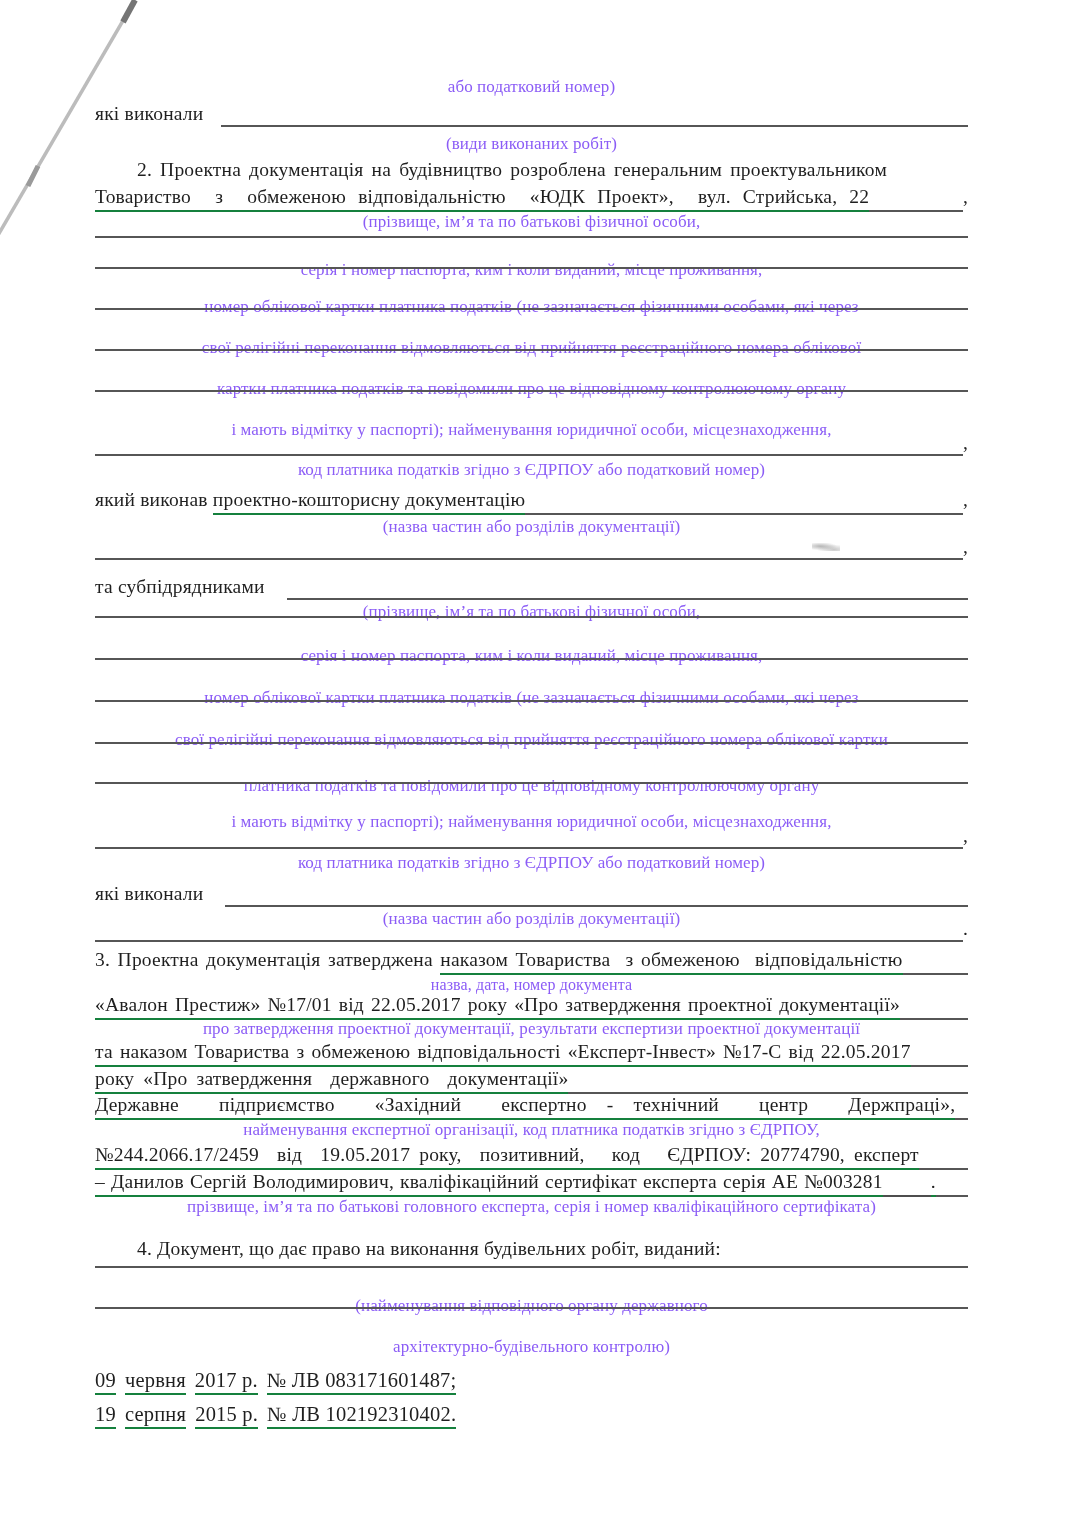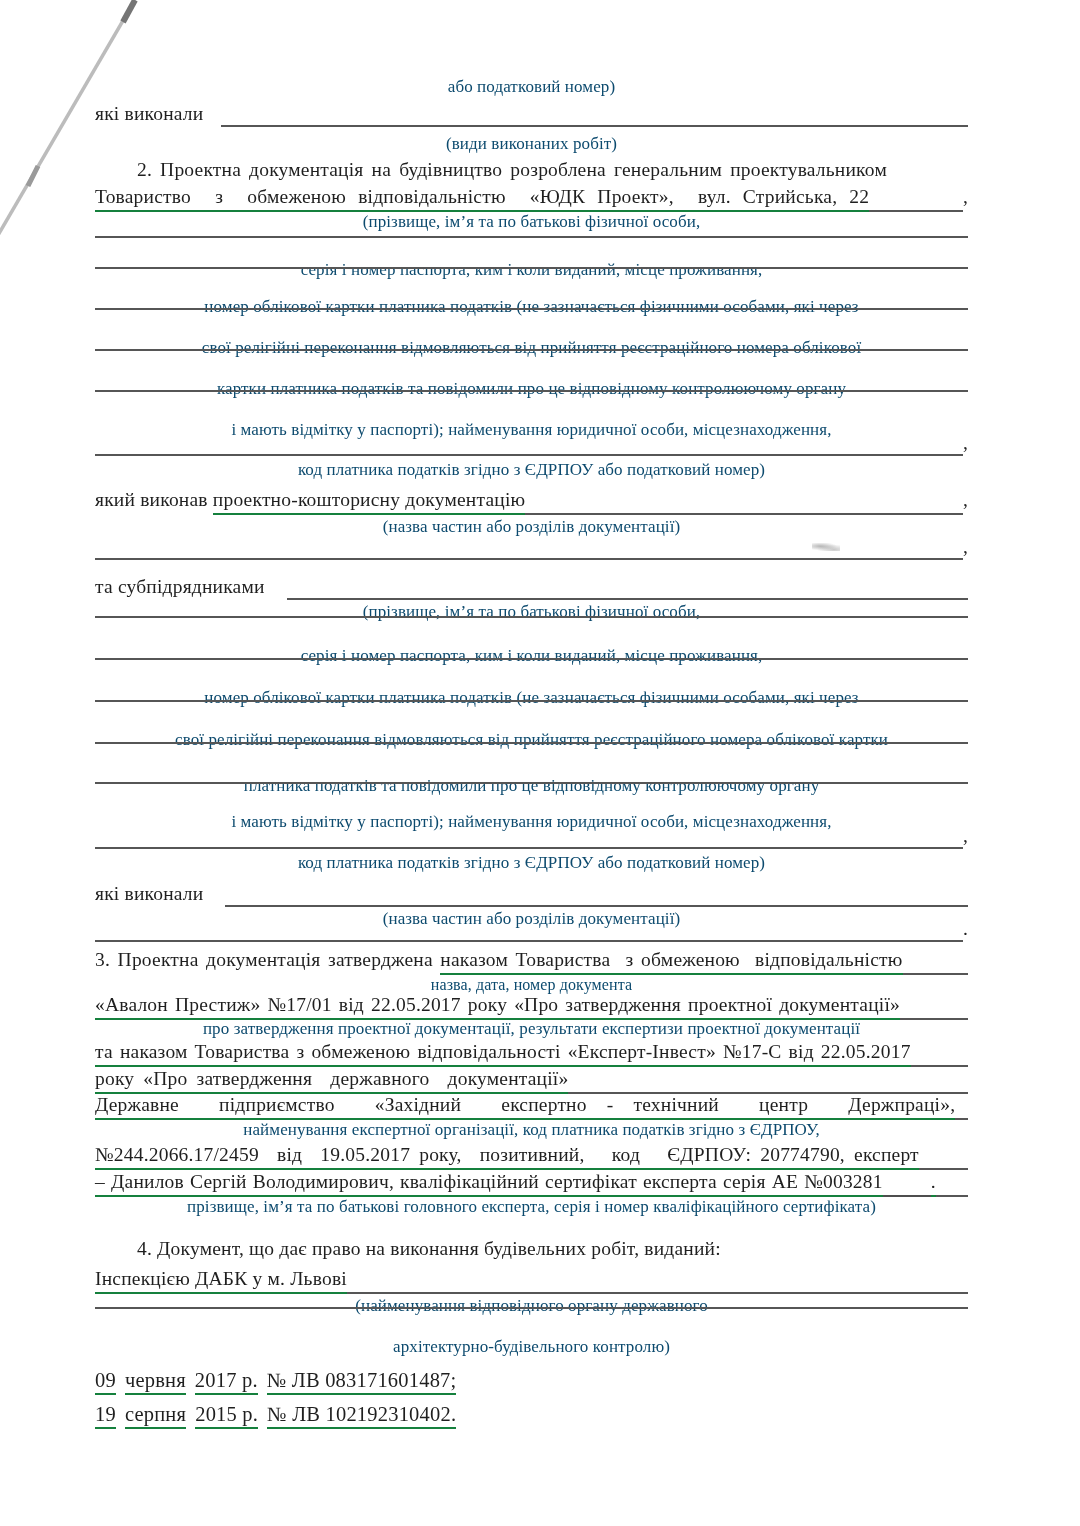--- a/index.html
+++ b/index.html
@@ -9,21 +9,21 @@
     overflow:hidden;
   }
   .row {
     position:absolute; left:95px; width:873px;
     display:flex; align-items:stretch;
     font-size:19.5px; line-height:26px; letter-spacing:.2px;
     white-space:pre;
   }
   .row.caption {
     display:block; text-align:center;
-    font-size:17px; line-height:22px; letter-spacing:.1px; color:#0c4a6e;
+    font-size:17px; line-height:22px; letter-spacing:.1px; color:#8b5cf6;
   }
   .row.para { display:block; }
   .seg { display:block; }
   .seg.plain { flex:0 0 auto; }
   .seg.u     { flex:0 0 auto; border-bottom:2px solid #15803d; }
   .seg.stretch { flex:1 1 auto; border-bottom:2px solid #565656; }
   .seg.pad   { flex:0 0 auto; border-bottom:2px solid #4e4e4e; }
   .seg.gap   { flex:0 0 auto; }
   .artifact { position:absolute; left:-8px; top:0; }
   .smudge {
@@ -87,20 +87,20 @@
       <div class="row line" style="top: 992px; word-spacing: 2px;"><span class="seg u">«Авалон Престиж» №17/01 від 22.05.2017 року «Про затвердження проектної документації»</span><span class="seg stretch"></span></div>
       <div class="row caption" style="top: 1018px;">про затвердження проектної документації, результати експертизи проектної документації</div>
       <div class="row line" style="top: 1039px; word-spacing: 2px;"><span class="seg u">та наказом Товариства з обмеженою відповідальності «Експерт-Інвест» №17-С від 22.05.2017</span><span class="seg stretch"></span></div>
       <div class="row line" style="top: 1066px; word-spacing: 4px;"><span class="seg u">року «Про затвердження  державного  документації»</span><span class="seg stretch"></span></div>
       <div class="row line" style="top: 1092px; word-spacing: 15px;"><span class="seg u">Державне  підприємство  «Західний  експертно - технічний  центр  Держпраці»,</span><span class="seg stretch"></span></div>
       <div class="row caption" style="top: 1119px;">найменування експертної організації, код платника податків згідно з ЄДРПОУ,</div>
       <div class="row line" style="top: 1142px; word-spacing: 4px;"><span class="seg u">№244.2066.17/2459  від  19.05.2017 року,  позитивний,   код   ЄДРПОУ: 20774790, експерт</span><span class="seg stretch"></span></div>
       <div class="row line" style="top: 1169px; word-spacing: 1px;"><span class="seg u">– Данилов Сергій Володимирович, кваліфікаційний сертифікат експерта серія АЕ №003281</span><span class="seg pad" style="flex: 0 0 48px;"></span><span class="seg u">.</span><span class="seg stretch"></span></div>
       <div class="row caption" style="top: 1196px;">прізвище, ім’я та по батькові головного експерта, серія і номер кваліфікаційного сертифіката)</div>
       <div class="row para" style="top: 1236px; text-indent: 42px;">4. Документ, що дає право на виконання будівельних робіт, виданий:</div>
-      <div class="row line" style="top: 1266px;"><span class="seg u">Інспекцією ДАБК у м. Львові</span><span class="seg stretch"></span></div>
+      <div class="row line" style="top: 1266px;"><span class="seg stretch"></span></div>
       <div class="row caption" style="top: 1295px;">(найменування відповідного органу державного</div>
       <div class="row line" style="top: 1307px;"><span class="seg stretch"></span></div>
       <div class="row caption" style="top: 1336px;">архітектурно-будівельного контролю)</div>
       <div class="row line" style="top: 1367px; font-size: 20.5px;"><span class="seg u">09</span><span class="seg gap" style="flex: 0 0 9px;"></span><span class="seg u">червня</span><span class="seg gap" style="flex: 0 0 9px;"></span><span class="seg u">2017 р.</span><span class="seg gap" style="flex: 0 0 9px;"></span><span class="seg u">№ ЛВ 083171601487;</span></div>
       <div class="row line" style="top: 1401px; font-size: 20.5px; text-align: center;"><span class="seg u">19</span><span class="seg gap" style="flex: 0 0 9px;"></span><span class="seg u">серпня</span><span class="seg gap" style="flex: 0 0 9px;"></span><span class="seg u">2015 р.</span><span class="seg gap" style="flex: 0 0 9px;"></span><span class="seg u">№ ЛВ 102192310402.</span></div>
     </div>
 </div>
 
 </body></html>

